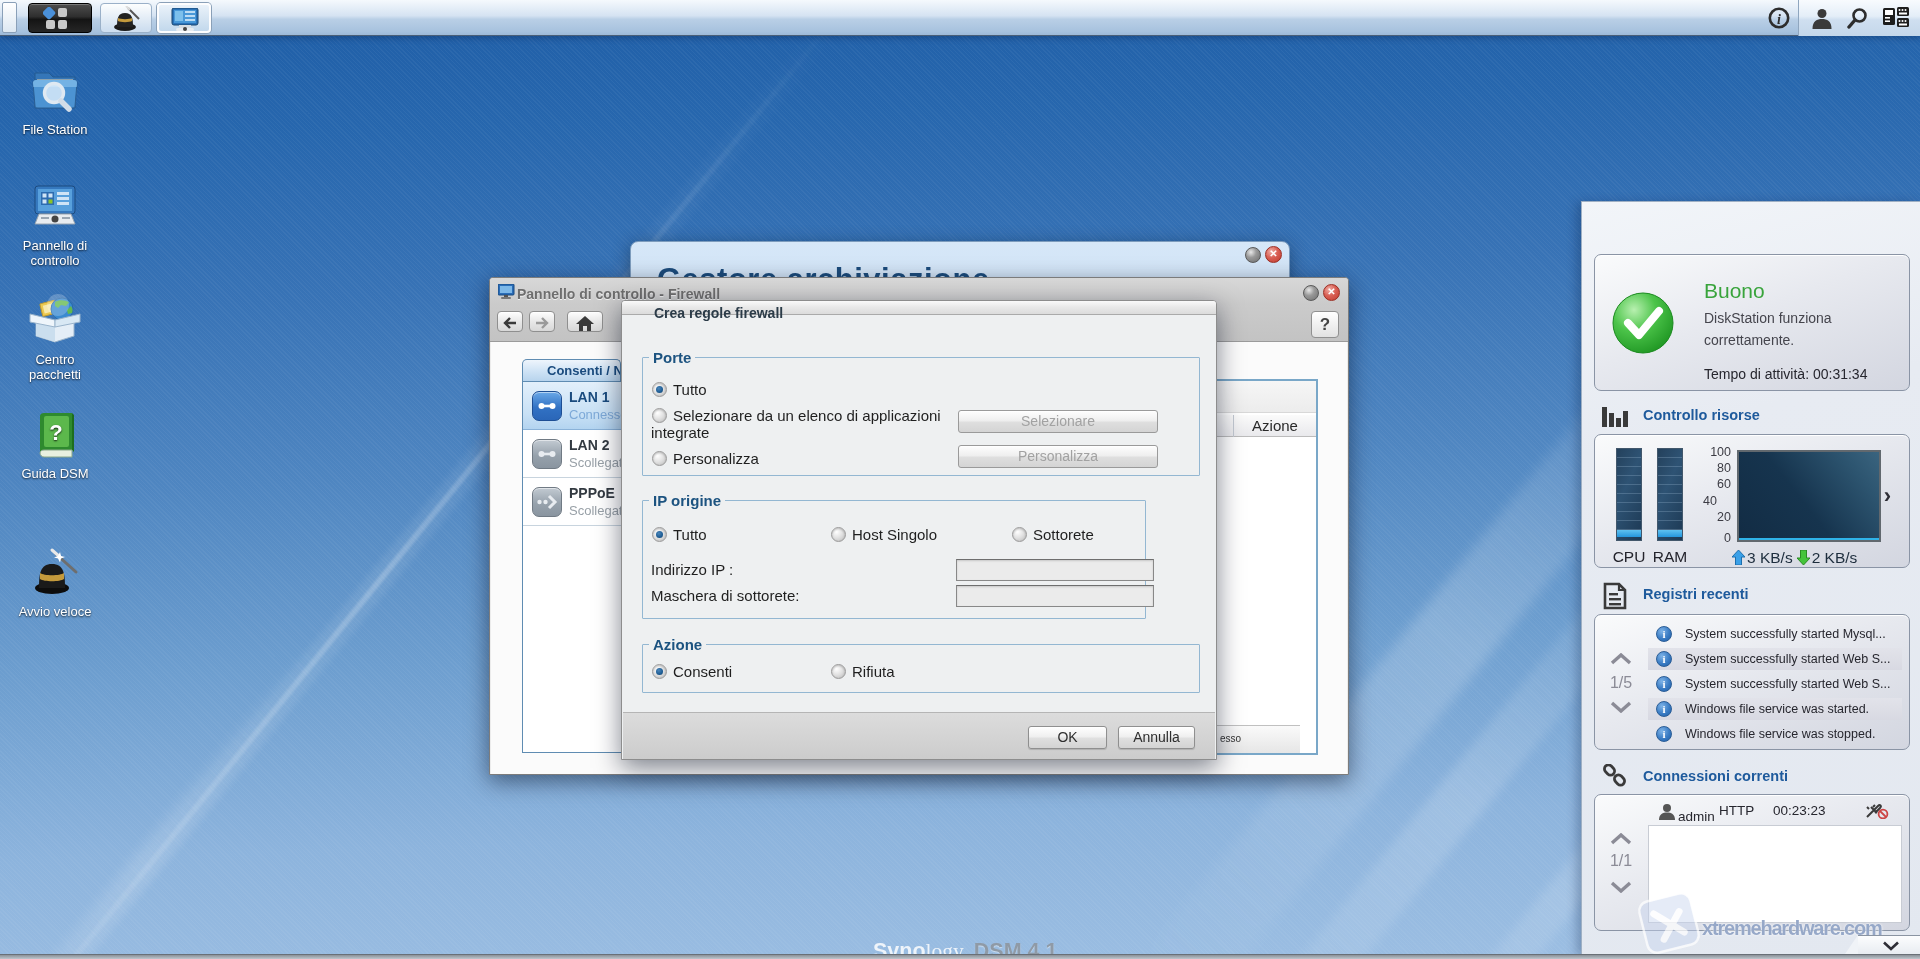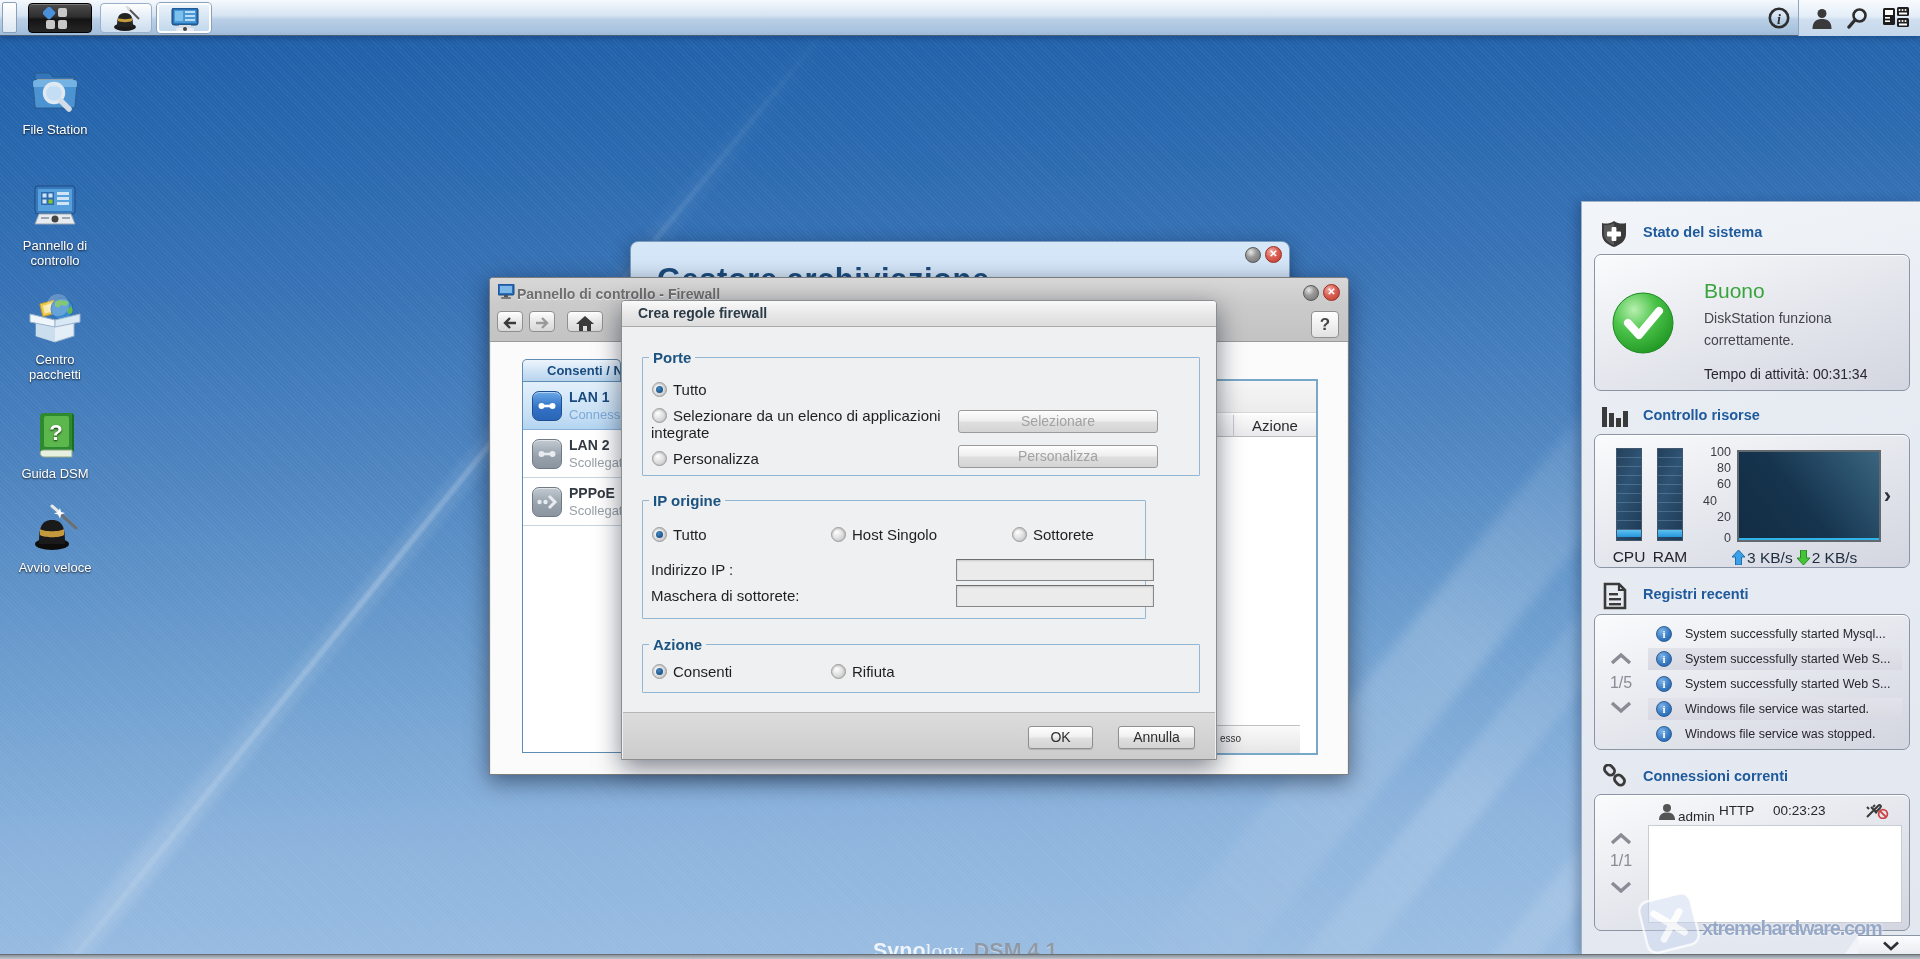--- a/index.html
+++ b/index.html
@@ -71,22 +71,22 @@
 
 
 #fw .rtable { position:absolute; left:640px; top:101px; width:188px; height:376px; border:2px solid #79a7c8; background:#fff; }
 #fw .rtable .tbar2 { position:absolute; left:0; top:0; right:0; height:32px; background:linear-gradient(180deg,#f6f6f6,#ececec); border-bottom:1px solid #d8d8d8; }
 #fw .rtable .thead { position:absolute; left:0; top:34px; right:0; height:22px; background:linear-gradient(180deg,#fbfbfb,#e9e9ec); border-bottom:1px solid #bcbcbc; }
 #fw .rtable .th-az { position:absolute; left:101px; top:34px; right:0; height:22px; border-left:1px solid #c3c9d1; font-size:15px; color:#2a2a2a; text-align:center; line-height:21px; }
 #fw .rtable .tfoot { position:absolute; left:0; bottom:0; right:16px; height:28px; background:linear-gradient(180deg,#fafafa,#e6e6e6); border-top:1px solid #c0c0c0; font-size:10px; color:#333; line-height:26px; padding-left:88px; }
 
 
 #dlg { position:absolute; left:621px; top:300px; width:596px; height:460px; background:#eef0f1; border:1px solid #8d8d8d; border-radius:4px 4px 0 0; box-shadow:0 8px 26px rgba(0,10,30,.5); z-index:10; }
-#dlg .dtitle { position:absolute; left:0; top:0; right:0; height:26px; border-radius:3px 3px 0 0; border-bottom:1px solid #aaa;
-  background:linear-gradient(180deg,#fafafa 0%,#e8e8e8 50%,#dcdcdc 100%); font-size:14px; font-weight:bold; color:#2b3b48; padding-left:16px; line-height:25px; }
+#dlg .dtitle { position:absolute; left:0; top:0; right:0; height:14px; border-radius:3px 3px 0 0; border-bottom:1px solid #aaa;
+  background:linear-gradient(180deg,#fafafa 0%,#e8e8e8 50%,#dcdcdc 100%); font-size:14px; font-weight:bold; color:#2b3b48; padding-left:32px; line-height:25px; }
 fieldset { position:absolute; border:1px solid #93b7d2; border-radius:1px; }
 legend { font-size:15px; font-weight:bold; color:#1c5380; padding:0 4px; margin-left:6px; }
 .radio { position:absolute; width:15px; height:15px; border-radius:50%; background:radial-gradient(circle at 35% 30%, #fff 0%, #e0e0e0 50%, #b9b9b9 100%); border:1px solid #9a9a9a; box-shadow:inset 0 1px 2px rgba(0,0,0,.2); }
 .radio.on:after { content:""; position:absolute; left:3px; top:3px; width:7px; height:7px; border-radius:50%; background:radial-gradient(circle at 40% 35%, #4a86ba 0%, #1d5c94 60%, #143f66 100%); }
 .rlbl { position:absolute; font-size:15px; color:#1f1f1f; }
 .gbtn { position:absolute; height:23px; border-radius:3px; background:linear-gradient(180deg,#fefefe 0%,#efefef 45%,#dedede 55%,#d4d4d4 100%); border:1px solid #9a9a9a; font-size:14px; color:#a2a2a2; text-align:center; line-height:21px; box-shadow:inset 0 1px 0 #fff; }
 .tinput { position:absolute; width:198px; height:22px; background:#ebebeb; border:1px solid #888; border-top-color:#6e6e6e; box-shadow:inset 0 1px 2px rgba(0,0,0,.15); }
 .flbl { position:absolute; font-size:15px; color:#1f1f1f; }
 #dlg .dfoot { position:absolute; left:1px; right:1px; bottom:0; height:47px; background:linear-gradient(180deg,#dcdcdc,#cccccc); border-top:1px solid #b5b5b5; }
 .dbtn { position:absolute; top:13px; height:23px; border-radius:3px; background:linear-gradient(180deg,#ffffff 0%,#f0f0f0 45%,#dfdfdf 55%,#d3d3d3 100%); border:1px solid #8f8f8f; font-size:14px; color:#2e2e2e; text-align:center; line-height:21px; box-shadow:inset 0 1px 0 #fff,0 1px 1px rgba(0,0,0,.15); }
@@ -237,35 +237,26 @@
 
   <fieldset style="left:20px; top:335px; width:558px; height:57px;">
       <legend>Azione</legend>
     </fieldset>
   <div class="radio on" style="left:30px; top:363px;"></div>
     <div class="rlbl" style="left:51px; top:362px;">Consenti</div>
   <div class="radio" style="left:209px; top:363px;"></div>
     <div class="rlbl" style="left:230px; top:362px;">Rifiuta</div>
 
   <div class="dfoot">
-    <div class="dbtn" style="left:405px; width:65px;">OK</div>
+    <div class="dbtn" style="left:405px; width:79px;">OK</div>
     <div class="dbtn" style="left:495px; width:77px;">Annulla</div>
   </div>
 </div>
 
 <div id="sidebar">
-  <div class="shead" style="top:18px;">
-    <svg style="position:absolute;left:0px;top:0px" width="28" height="28" viewBox="0 0 28 28">
-        <path d="M14 1 C10 4 5 4 2 3 L2 14 C2 21 8 25 14 27 C20 25 26 21 26 14 L26 3 C23 4 18 4 14 1 Z" fill="#3a3a3a"></path>
-        <path d="M14 3 C11 5 6 5.4 4 5 L4 14 C4 19 9 23 14 25 Z" fill="#5b5b5b"></path>
-        <rect x="11.6" y="7" width="4.8" height="14" rx="1" fill="#fff"></rect>
-        <rect x="7" y="11.6" width="14" height="4.8" rx="1" fill="#fff"></rect>
-      </svg>
-    <div class="txt">Stato del sistema</div>
-  </div>
   <div class="sbox" id="statoBox" style="top:52px; height:137px;">
     <svg style="position:absolute;left:16px;top:36px" width="64" height="64" viewBox="0 0 64 64">
       <defs>
           <radialGradient id="gg" cx="35%" cy="28%" r="80%">
             <stop offset="0%" stop-color="#b8f0b0"></stop>
             <stop offset="45%" stop-color="#4cc44a"></stop>
             <stop offset="100%" stop-color="#1d9421"></stop>
           </radialGradient>
         </defs>
       <circle cx="32" cy="32" r="30" fill="url(#gg)" stroke="#1a8a1e" stroke-width="1"></circle>
@@ -535,21 +526,21 @@
 <div class="dicon" style="top:410px;">
   <svg width="50" height="50" viewBox="0 0 50 50">
     <path d="M10 6 C10 4 12 3 14 3 L42 3 L42 40 L14 40 C11 40 10 42 10 43 Z" fill="#2e8a2e"></path>
     <path d="M42 3 L44 5 L44 42 L42 40 Z" fill="#1d6e1d"></path>
     <path d="M10 43 C10 41 12 40 14 40 L42 40 L42 47 L14 47 C12 47 10 45 10 43 Z" fill="#e8f0e0" stroke="#8aa88a"></path>
     <rect x="14" y="6" width="25" height="31" rx="2" fill="#5cb84c"></rect>
     <text x="26" y="30" text-anchor="middle" font-size="22" font-weight="bold" fill="#fff" font-family="Liberation Sans,sans-serif">?</text>
   </svg>
   <div class="lbl">Guida DSM</div>
 </div>
-<div class="dicon" style="top:502px;">
+<div class="dicon" style="top:546px;">
   <svg width="54" height="52" viewBox="0 0 54 52">
     <ellipse cx="24" cy="42" rx="17" ry="6" fill="#0d0d0d"></ellipse>
     <path d="M11 42 C11 28 12 18 24 18 C36 18 37 28 37 42" fill="#1a1a1a"></path>
     <path d="M12 27 C16 30 32 30 36 27 L36 33 C32 36 16 36 12 33 Z" fill="#c49a3c"></path>
     <path d="M28 8 L48 26" stroke="#6e6e6e" stroke-width="3" stroke-linecap="round"></path>
     <path d="M24 4 L32 11" stroke="#e8e8e8" stroke-width="3" stroke-linecap="round"></path>
     <path d="M30 10 l2 -4 l1 4 l4 1 l-4 1.5 l-1 4 l-2 -4 l-4 -1 Z" fill="#fff"></path>
   </svg>
   <div class="lbl">Avvio veloce</div>
 </div>

